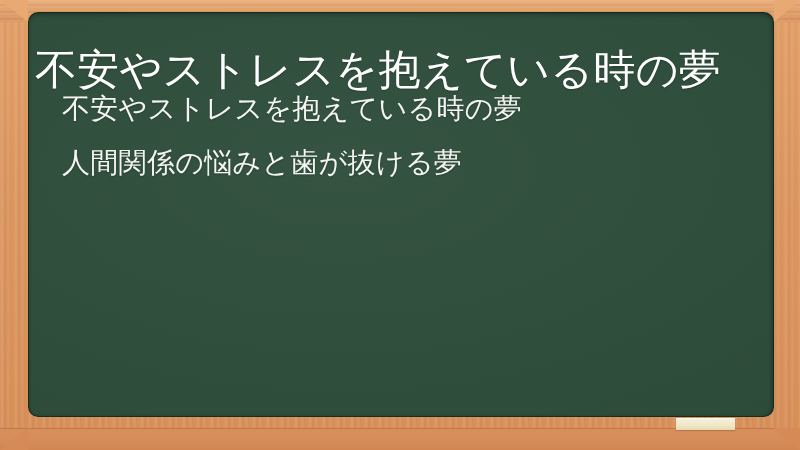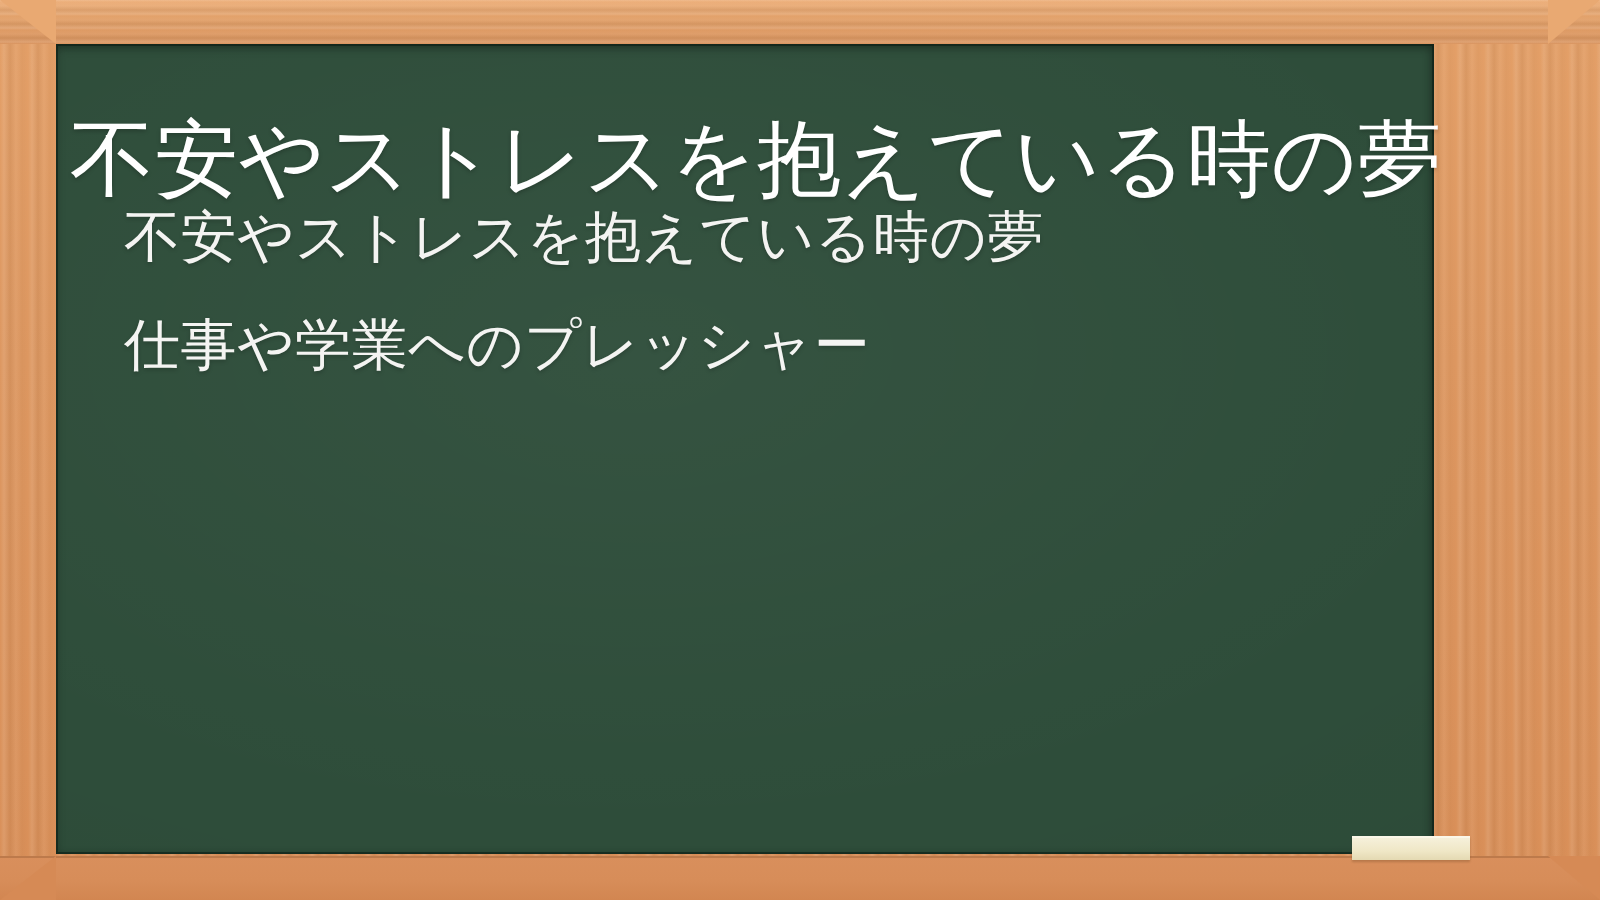--- a/index.html
+++ b/index.html
@@ -74,33 +74,34 @@
   }
   .mitre.tl { left: 0;  top: 0;    border-width: 22px 0 0 28px; border-color: #e9a972 transparent transparent transparent; }
   .mitre.tr { right: 0; top: 0;    border-width: 22px 26px 0 0; border-color: #e9a972 transparent transparent transparent; }
   .mitre.bl { left: 0;  bottom: 0; border-width: 0 0 22px 28px; border-color: transparent transparent #d68a55 transparent; }
   .mitre.br { right: 0; bottom: 0; border-width: 0 26px 22px 0; border-color: transparent #d68a55 transparent transparent; }
 
   
   .board {
     position: absolute;
     left: 28px;
-    top: 22px;
-    width: 689px;
+    top: 12px;
+    width: 746px;
     height: 405px;
     background:
       radial-gradient(ellipse 120% 110% at 42% 38%,
         rgba(255,255,255,0.035) 0%,
         rgba(255,255,255,0.00) 55%,
         rgba(0,0,0,0.06) 100%),
       #2e4d3a;
     box-shadow:
       inset 0 0 0 1px rgba(10,28,18,0.55),
       inset 0 2px 5px rgba(0,0,0,0.30),
       inset -2px 0 4px rgba(0,0,0,0.18);
+    border-radius: 10px;
   }
 
   
   .board-title {
     position: absolute;
     left: 7px;
     top: 6px;
     width: 700px;
     color: #ffffff;
     font-size: 42px;
@@ -156,20 +157,20 @@
   <div class="mitre tr"></div>
   <div class="mitre bl"></div>
   <div class="mitre br"></div>
 
   <div class="board">
 
     <h1 class="board-title">不安やストレスを抱えている時の夢</h1>
 
     <ul class="toc">
       <li class="toc-item">不安やストレスを抱えている時の夢</li>
-      <li class="toc-item">仕事や学業へのプレッシャー</li>
+      <li class="toc-item">人間関係の悩みと歯が抜ける夢</li>
     </ul>
 
   </div>
 
   <div class="eraser"></div>
 
 </div>
 
 </body></html>

